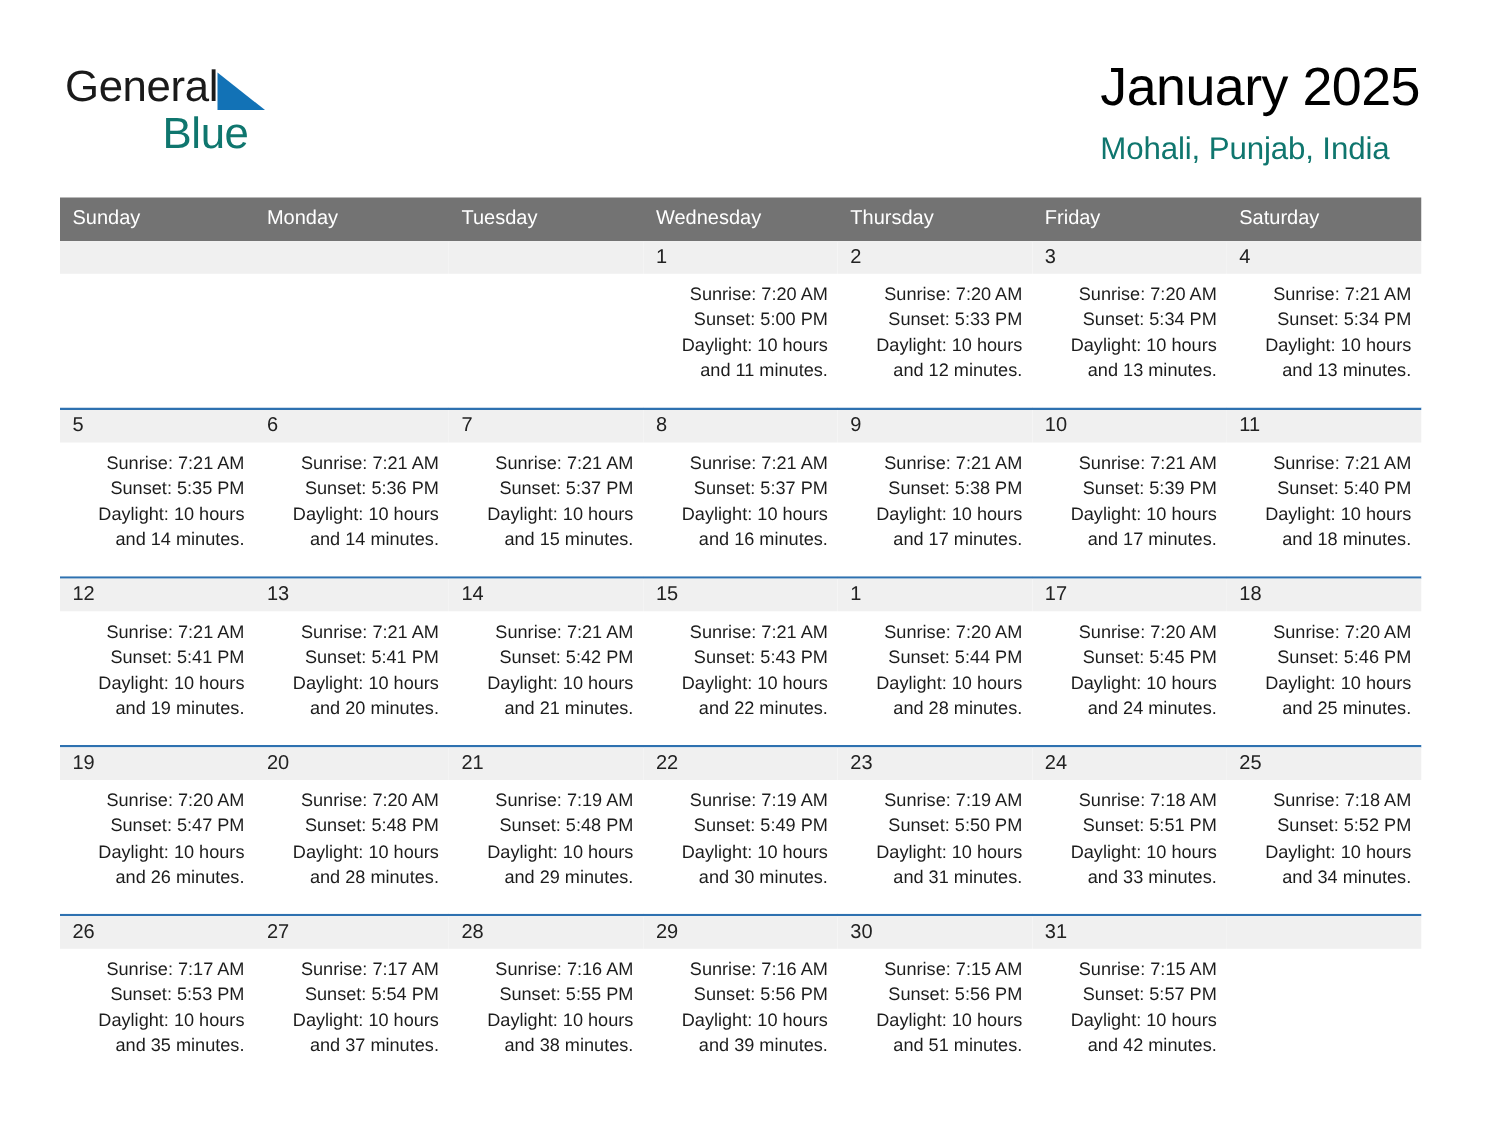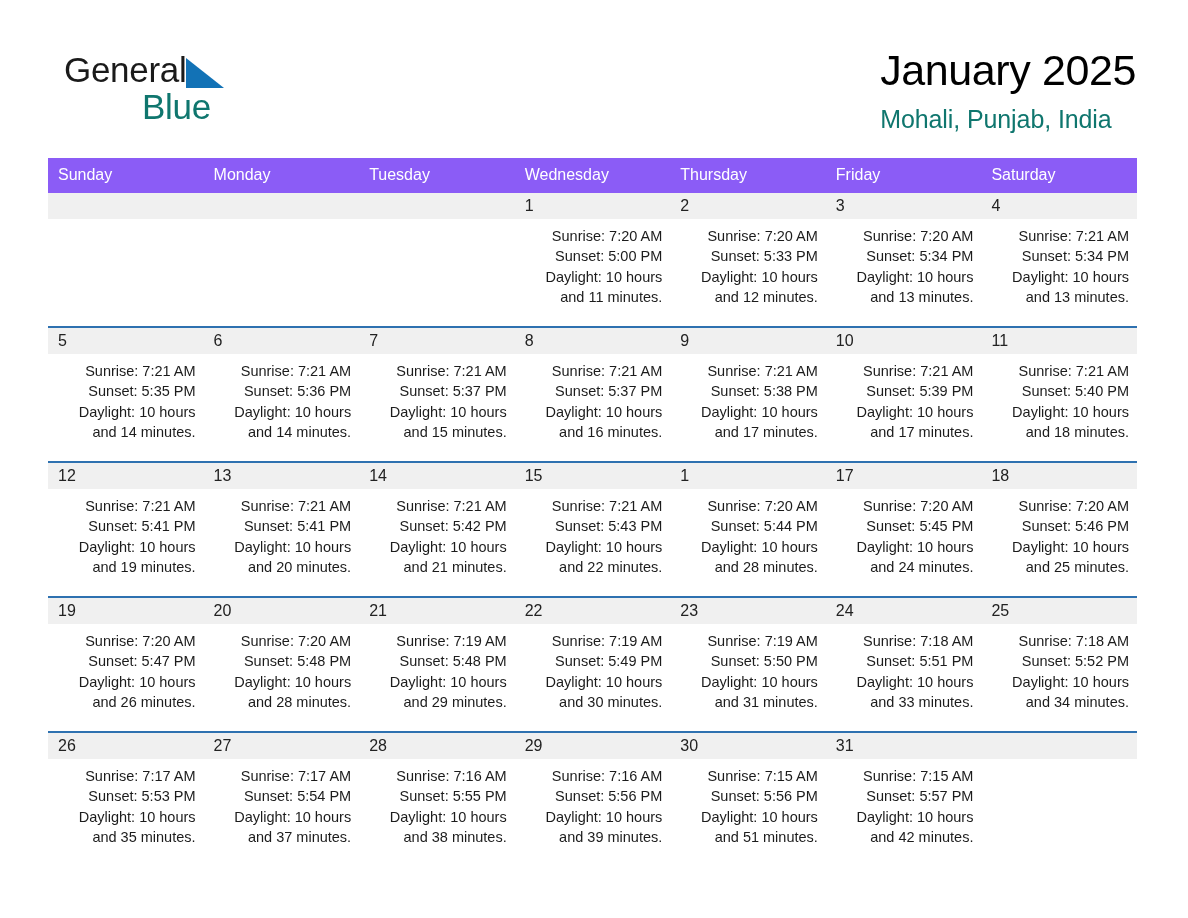--- a/index.html
+++ b/index.html
@@ -17,21 +17,21 @@
   .page {
     position: relative;
     width: 1188px;
     height: 918px;
     box-sizing: border-box;
   }
 
   
   .top-bar {
     position: absolute;
-    left: 56px;
+    left: 44px;
     top: 44px;
     right: 52px;
     height: 100px;
   }
   .logo {
     position: absolute;
     left: 8px;
     top: 6px;
     width: 260px;
     height: 80px;
@@ -93,21 +93,21 @@
   
   .calendar {
     position: absolute;
     left: 48px;
     top: 158px;
     width: 1089px;
   }
   .weekdays {
     display: grid;
     grid-template-columns: repeat(7, 1fr);
-    background: #8b5cf6;
+    background: #737373;
   }
   .weekday {
     color: #ffffff;
     font-size: 16px;
     line-height: 20px;
     padding: 7px 0 8px 10px;
     font-weight: 400;
   }
   .week {
     display: grid;

